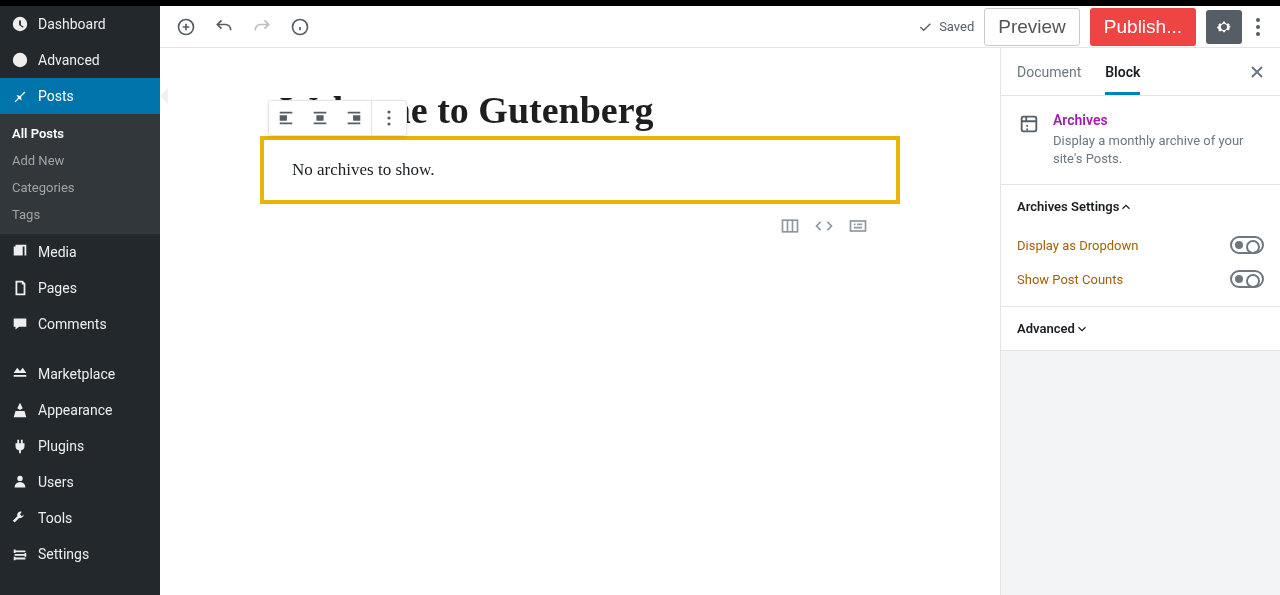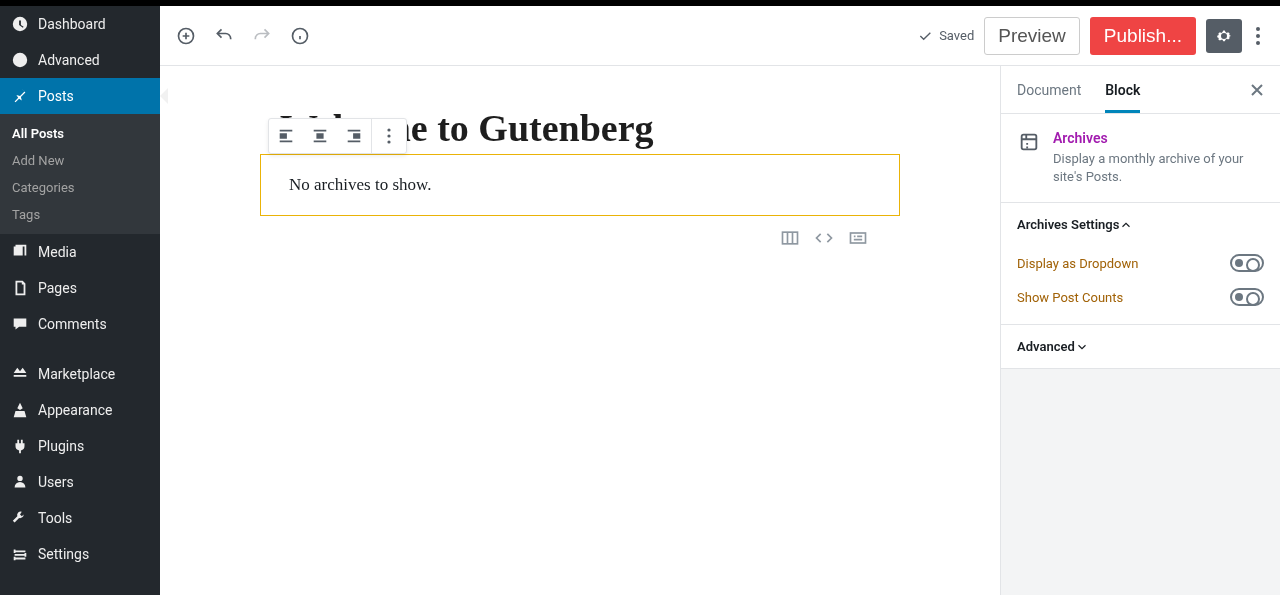--- a/index.html
+++ b/index.html
@@ -8,38 +8,38 @@
     .sidebar { width: 160px; background: #23282d; height: 100%; flex-shrink: 0; }
     .sidebar-item { display: flex; align-items: center; padding: 8px 8px 8px 10px; color: #eee; cursor: pointer; font-size: 14px; position: relative; }
     .sidebar-item .icon { width: 20px; height: 20px; margin-right: 8px; flex-shrink: 0; display: flex; align-items: center; justify-content: center; }
     .sidebar-item.active { background: #0073aa; color: #fff; }
     .sidebar-item.active::after { content: ""; position: absolute; right: -8px; top: 50%; transform: translateY(-50%); border: 8px solid transparent; border-right-color: #f1f1f1; }
     .sidebar-sub { background: #32373c; padding: 6px 0; }
     .sidebar-sub-item { padding: 6px 12px; color: #a3a3a3; cursor: pointer; font-size: 13px; }
     .sidebar-sub-item.active { color: #fff; font-weight: 600; }
     .sidebar-spacer { height: 14px; }
     .main { flex: 1; background: #fff; display: flex; flex-direction: column; height: 100%; }
-    .topbar { height: 60px; border-bottom: 1px solid #e2e4e7; display: flex; align-items: center; padding: 0 16px; color: #555d66; flex-shrink: 0; }
+    .topbar { height: 42px; border-bottom: 1px solid #e2e4e7; display: flex; align-items: center; padding: 0 16px; color: #555d66; flex-shrink: 0; }
     .topbar-left { display: flex; gap: 18px; align-items: center; }
     .topbar-right { margin-left: auto; display: flex; align-items: center; gap: 10px; }
     .icon-btn { width: 20px; height: 20px; display: flex; align-items: center; justify-content: center; cursor: pointer; color: #555d66; }
     .saved { display: flex; align-items: center; gap: 6px; color: #555d66; }
     .btn { padding: 7px 13px; border-radius: 3px; font-size: 19px; cursor: pointer; border: 1px solid transparent; }
     .btn-secondary { background: #fff; border-color: #ccc; color: #555; }
     .btn-primary { background: #ef4444; color: #fff; }
     .btn-dark { background: #555d66; color: #fff; padding: 8px 9px; border-radius: 3px; display: flex; align-items: center; }
     .topbar .more { cursor: pointer; color: #555d66; padding: 0 4px; }
     .editor-area { flex: 1; display: flex; overflow: hidden; }
     .canvas { flex: 1; padding: 40px 0 0 0; display: flex; flex-direction: column; align-items: center; color: #191e23; overflow: auto; }
     .post-title { font-family: Georgia, "Times New Roman", serif; font-size: 38px; font-weight: 700; color: #1e1e1e; width: 640px; padding: 0 20px; }
     .block-wrap { width: 640px; position: relative; margin-top: 4px; }
     .block-toolbar { position: absolute; top: -36px; left: 8px; background: #fff; border: 1px solid #e2e4e7; border-radius: 3px; display: flex; height: 36px; align-items: stretch; box-shadow: 0 2px 4px rgba(0,0,0,.08); }
     .block-toolbar button { width: 34px; border: none; background: transparent; cursor: pointer; display: flex; align-items: center; justify-content: center; color: #555d66; }
     .block-toolbar .sep { width: 1px; background: #e2e4e7; }
-    .block-body { border: 1px solid #eab308; padding: 20px 28px; font-family: Georgia, serif; font-size: 17px; color: #191e23; }
+    .block-body { border: 4px solid #eab308; padding: 20px 28px; font-family: Georgia, serif; font-size: 17px; color: #191e23; }
     .block-actions { display: flex; justify-content: flex-end; gap: 14px; margin-top: 12px; padding-right: 32px; color: #8f98a1; }
     .block-actions .icon-btn { color: #8f98a1; }
     .inspector { width: 280px; border-left: 1px solid #e2e4e7; background: #fff; color: #191e23; display: flex; flex-direction: column; }
     .inspector-tabs { display: flex; align-items: center; border-bottom: 1px solid #e2e4e7; padding: 0 16px; height: 48px; position: relative; }
     .inspector-tab { padding: 0 0; margin-right: 24px; height: 100%; display: flex; align-items: center; color: #6c7781; cursor: pointer; font-size: 14px; }
     .inspector-tab.active { color: #191e23; font-weight: 600; box-shadow: inset 0 -3px 0 #0085ba; }
     .inspector-close { margin-left: auto; cursor: pointer; color: #6c7781; font-size: 16px; }
     .inspector-block-header { display: flex; padding: 16px; gap: 12px; }
     .inspector-block-icon { width: 24px; height: 24px; flex-shrink: 0; display: flex; align-items: center; justify-content: center; color: #555d66; }
     .inspector-block-title { font-weight: 600; font-size: 14px; color: #a21caf; }

